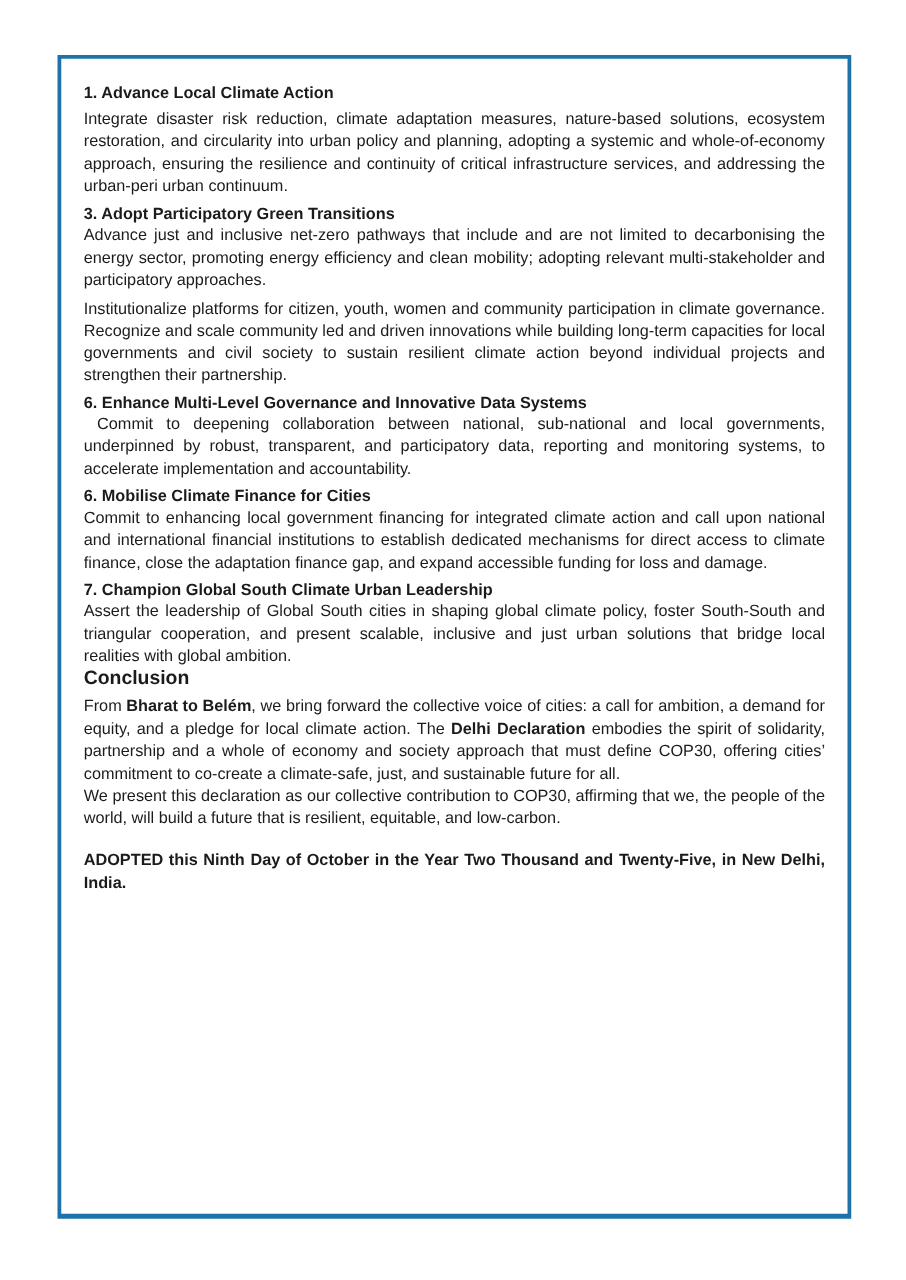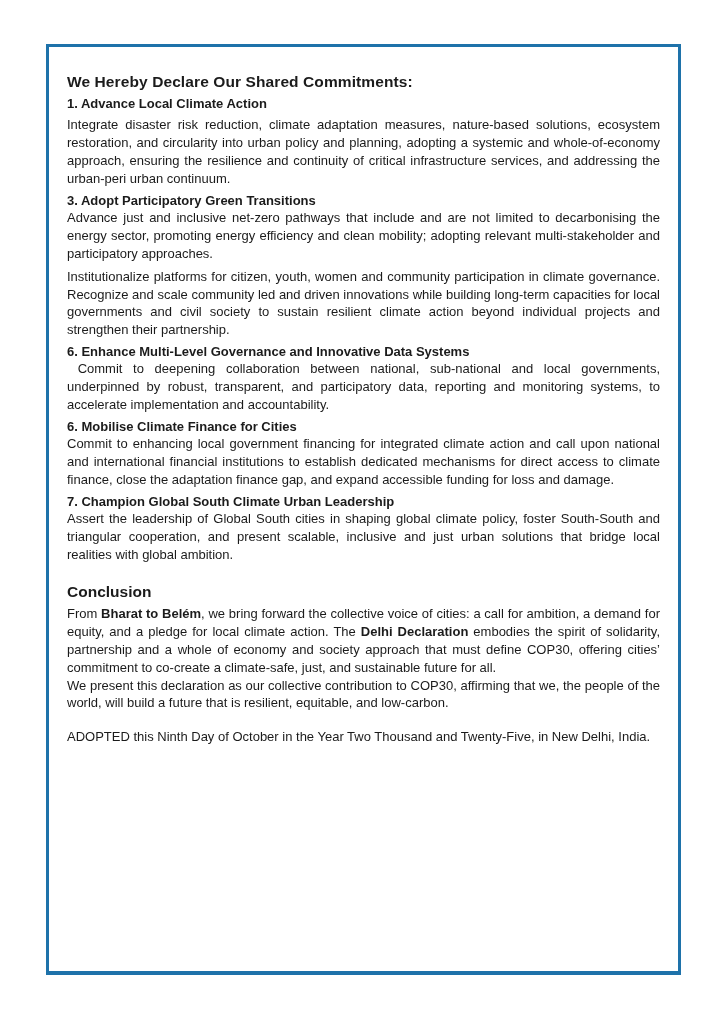--- a/index.html
+++ b/index.html
@@ -45,43 +45,41 @@
   .body-par {
     font-size: 13px;
     line-height: 1.38;
     margin: 0;
     text-align: justify;
   }
   .body-par b {
     font-weight: bold;
   }
   .conclusion {
-    margin-top: 19px;
   }
   .conclusion-heading {
     font-size: 15.5px;
     font-weight: bold;
     margin: 0 0 4px 0;
   }
   .conclusion .body-par {
     margin: 0;
   }
   .adoption {
     margin-top: 16px;
     font-size: 13px;
-    font-weight: normal;
+    font-weight: bold;
     line-height: 1.38;
     text-align: justify;
   }
 </style>
 </head>
 <body>
 
 <div class="declaration-card">
-  <h1 class="doc-title">We Hereby Declare Our Shared Commitments:</h1>
 
   <div>
   <section class="section">
     <h3 class="section-heading">1. Advance Local Climate Action</h3>
   </section>
 
   <section class="section">
     <div>
           <p class="body-par"><span>Integrate disaster risk reduction, climate adaptation measures, nature-based solutions, ecosystem restoration, and circularity into urban policy and planning, adopting a systemic and whole-of-economy approach, ensuring the resilience and continuity of critical infrastructure services, and addressing the urban-peri urban continuum.</span></p>
         </div>

